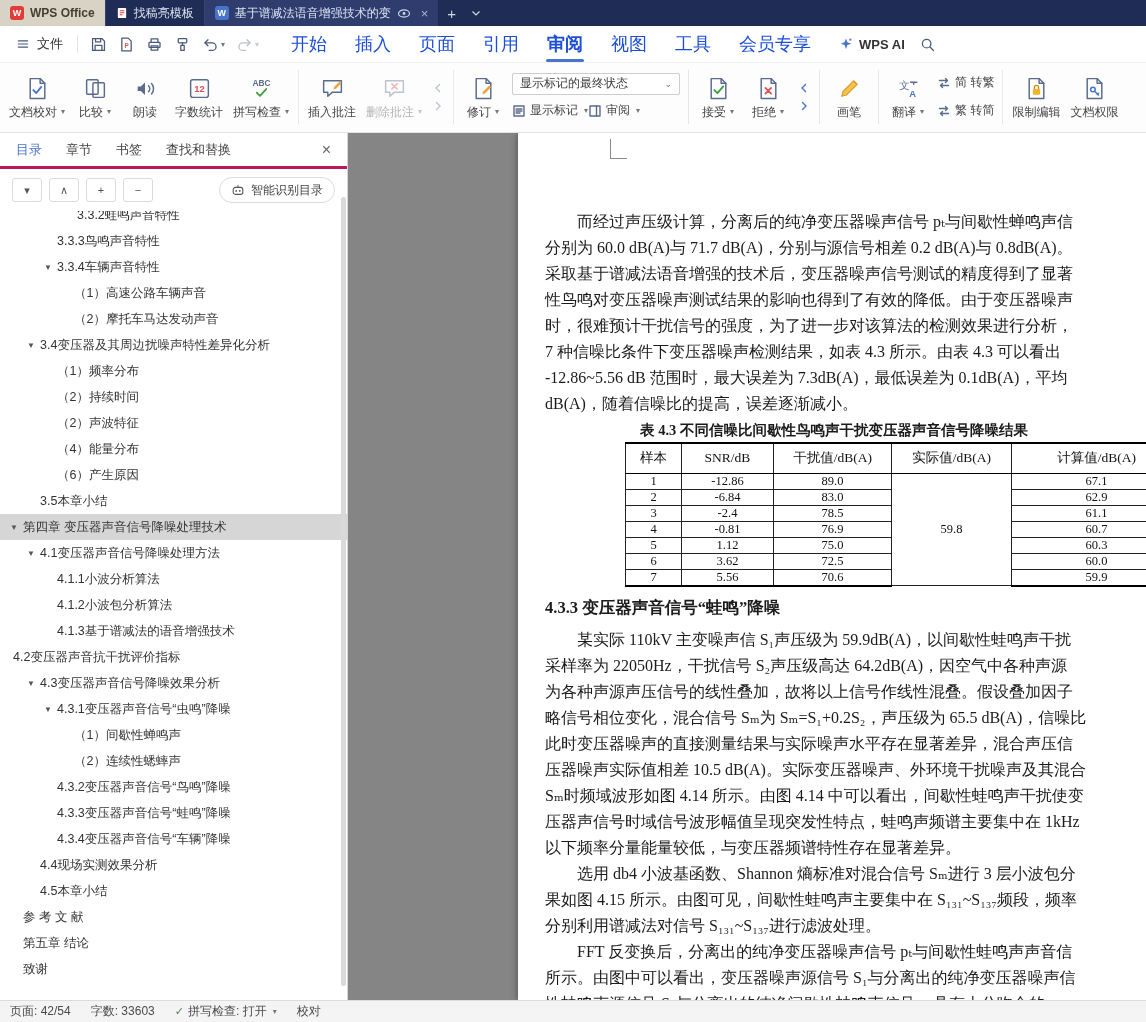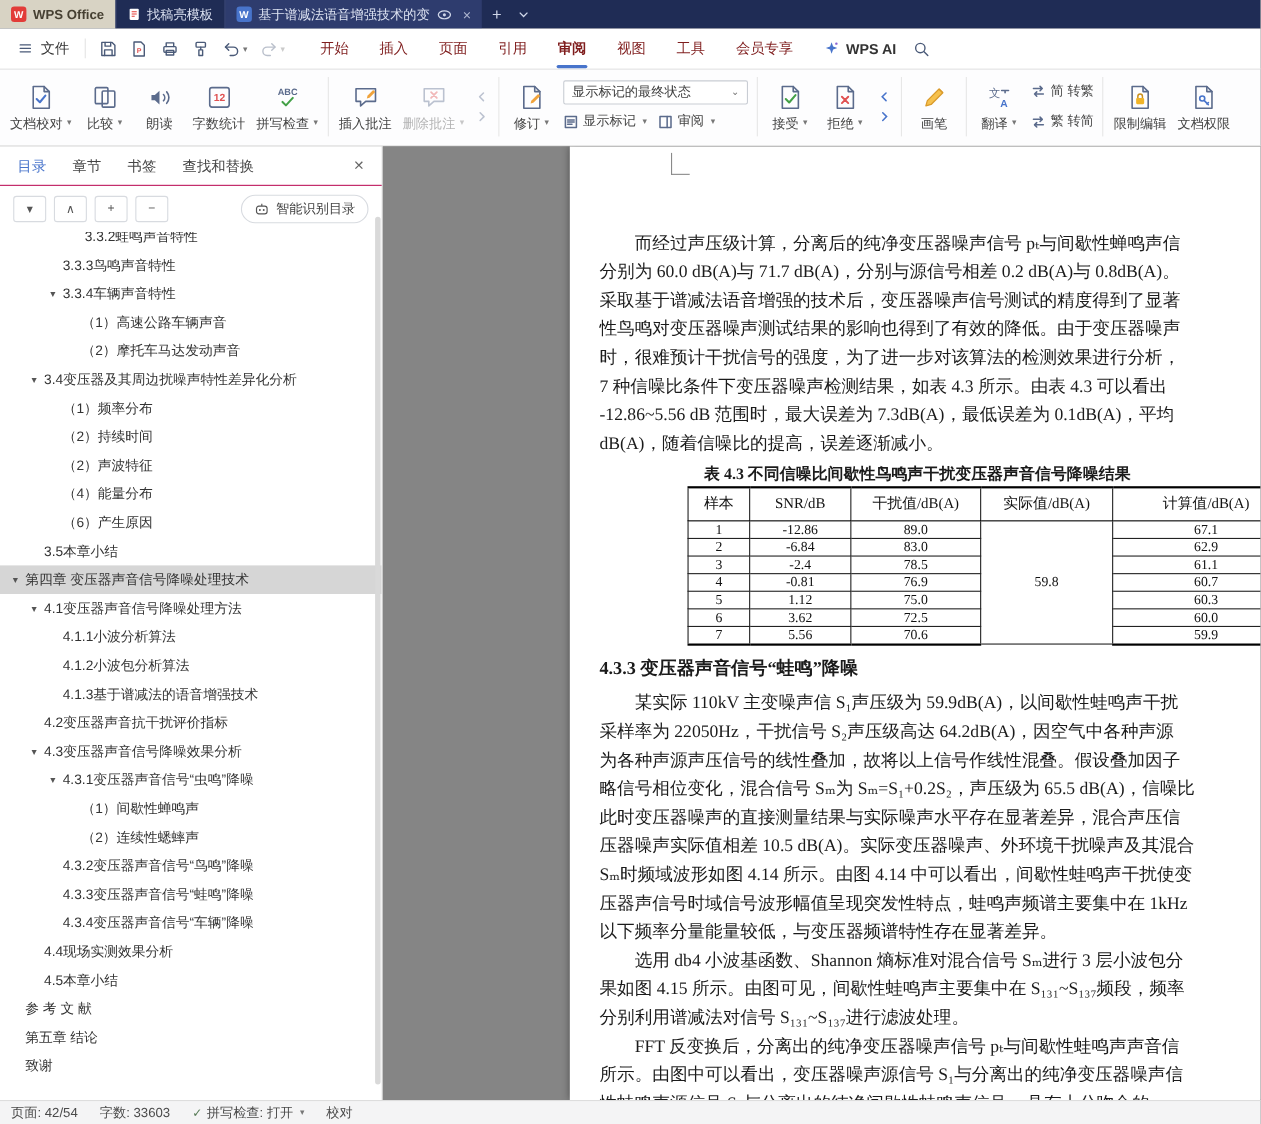--- a/index.html
+++ b/index.html
@@ -22,53 +22,53 @@
 
   
   .menubar{flex:0 0 36px;background:#fff;display:flex;align-items:center;padding:0 10px;border-bottom:1px solid #f0f0f0}
   .file-btn{display:flex;align-items:center;gap:7px;font-size:13px;color:#333;padding:0 6px}
   .vsep{width:1px;height:18px;background:#e4e4e4;margin:0 8px}
   .qa{display:flex;align-items:center;gap:3px}
   .qa-btn{height:26px;display:flex;align-items:center;justify-content:center;border-radius:3px;padding:0 4px;color:#4a5a78}
   .qa-btn.disabled{opacity:.38}
   .dd{font-size:8px;color:#777;margin-left:2px}
   .menu-items{display:flex;align-items:stretch;height:36px;margin-left:14px}
-  .menu-item{padding:0 14px;display:flex;align-items:center;font-size:13px;color:#7f1d1d;position:relative}
+  .menu-item{padding:0 14px;display:flex;align-items:center;font-size:18px;color:#1d4ed8;position:relative}
   .menu-item.active{font-weight:bold}
   .menu-item.active::after{content:"";position:absolute;left:13px;right:13px;bottom:0;height:3px;background:#4874cb;border-radius:2px}
   .wpsai{display:flex;align-items:center;gap:6px;margin-left:14px;font-weight:bold;color:#333;font-size:13px}
   .searchbtn{margin-left:14px;display:flex;align-items:center}
 
   
   .ribbon{flex:0 0 70px;background:#fdfdfe;border-bottom:1px solid #e2e2e2;display:flex;align-items:center;padding:3px 4px 5px;overflow:hidden;white-space:nowrap}
   .rbtn{display:inline-flex;flex-direction:column;align-items:center;justify-content:center;gap:5px;min-width:50px;padding:2px 5px;height:60px;border-radius:3px;color:#444;font-size:12px;flex:0 0 auto}
   .rbtn .lbl{display:flex;align-items:center;gap:2px;line-height:12px}
   .disabled{opacity:.4}
   .rsep{flex:0 0 1px;height:54px;background:#e7e7e7;margin:0 4px}
   .rstack{display:inline-flex;flex-direction:column;gap:3px;margin:0 2px;flex:0 0 auto}
   .mini-ic{width:18px;height:15px;border-radius:2px;display:flex;align-items:center;justify-content:center}
   .rcol{display:inline-flex;flex-direction:column;gap:6px;margin:16px 4px;flex:0 0 auto}
   .combo{width:168px;height:22px;border:1px solid #c9cdd4;border-radius:2px;background:#fff;display:flex;align-items:center;justify-content:space-between;padding:0 7px;font-size:12px;color:#3c3c3c}
   .combo .dd{font-size:9px}
-  .minirow{display:flex;gap:10px}
+  .minirow{display:flex;}
   .minibtn{display:flex;align-items:center;gap:4px;font-size:12px;color:#444;height:20px}
   .i24{width:25px;height:25px;flex:0 0 25px}
   .i17{width:17px;height:17px}
   .i14{width:14px;height:14px}
   .i12{width:12px;height:12px}
   .s{fill:none;stroke:#5b6b8c;stroke-width:1.4;stroke-linecap:round;stroke-linejoin:round}
   .sq{fill:none;stroke:#4a5a78;stroke-width:1.5;stroke-linecap:round;stroke-linejoin:round}
   .se{fill:none;stroke:#cfd6e8;stroke-width:1.2}
 
   
   .bodyrow{flex:1;display:flex;min-height:0}
 
   
   .sidebar{flex:0 0 348px;background:#fff;border-right:1px solid #d6d6d6;display:flex;flex-direction:column;position:relative}
-  .sb-tabs{flex:0 0 36px;display:flex;align-items:center;gap:24px;padding:0 16px;font-size:13px;color:#444;border-bottom:1px solid #be185d}
+  .sb-tabs{flex:0 0 36px;display:flex;align-items:center;gap:24px;padding:0 16px;font-size:13px;color:#444;border-bottom:3px solid #be185d}
   .sb-tab.active{color:#4874cb}
   .sb-close{margin-left:auto;font-size:16px;color:#666}
   .sb-controls{flex:0 0 42px;display:flex;align-items:center;gap:7px;padding:0 12px}
   .ctl{width:30px;height:24px;border:1px solid #d8dbe0;border-radius:3px;background:#fff;display:flex;align-items:center;justify-content:center;color:#555;font-size:11px}
   .smart{margin-left:auto;height:26px;border:1px solid #d8dbe0;border-radius:14px;display:flex;align-items:center;gap:6px;padding:0 11px;font-size:12px;color:#444;background:#fff}
   .toc-list{flex:1;overflow:hidden}
   .toc-inner{margin-top:-9px}
   .toc-item{height:26px;display:flex;align-items:center;font-size:12.5px;color:#333;white-space:nowrap;overflow:hidden}
   .toc-item.active{background:#d6d6d6}
   .toc-arrow{flex:0 0 13px;font-size:8px;color:#555}
@@ -517,21 +517,21 @@
               <span class="toc-label">4.1.1小波分析算法</span>
             </div>
             <div class="toc-item" style="padding-left: 44px;">
               <span class="toc-arrow"></span>
               <span class="toc-label">4.1.2小波包分析算法</span>
             </div>
             <div class="toc-item" style="padding-left: 44px;">
               <span class="toc-arrow"></span>
               <span class="toc-label">4.1.3基于谱减法的语音增强技术</span>
             </div>
-            <div class="toc-item" style="padding-left: 27px;">
+            <div class="toc-item" style="">
               <span class="toc-arrow"></span>
               <span class="toc-label">4.2变压器声音抗干扰评价指标</span>
             </div>
             <div class="toc-item" style="padding-left: 27px;">
               <span class="toc-arrow">▼</span>
               <span class="toc-label">4.3变压器声音信号降噪效果分析</span>
             </div>
             <div class="toc-item" style="padding-left: 44px;">
               <span class="toc-arrow">▼</span>
               <span class="toc-label">4.3.1变压器声音信号“虫鸣”降噪</span>

